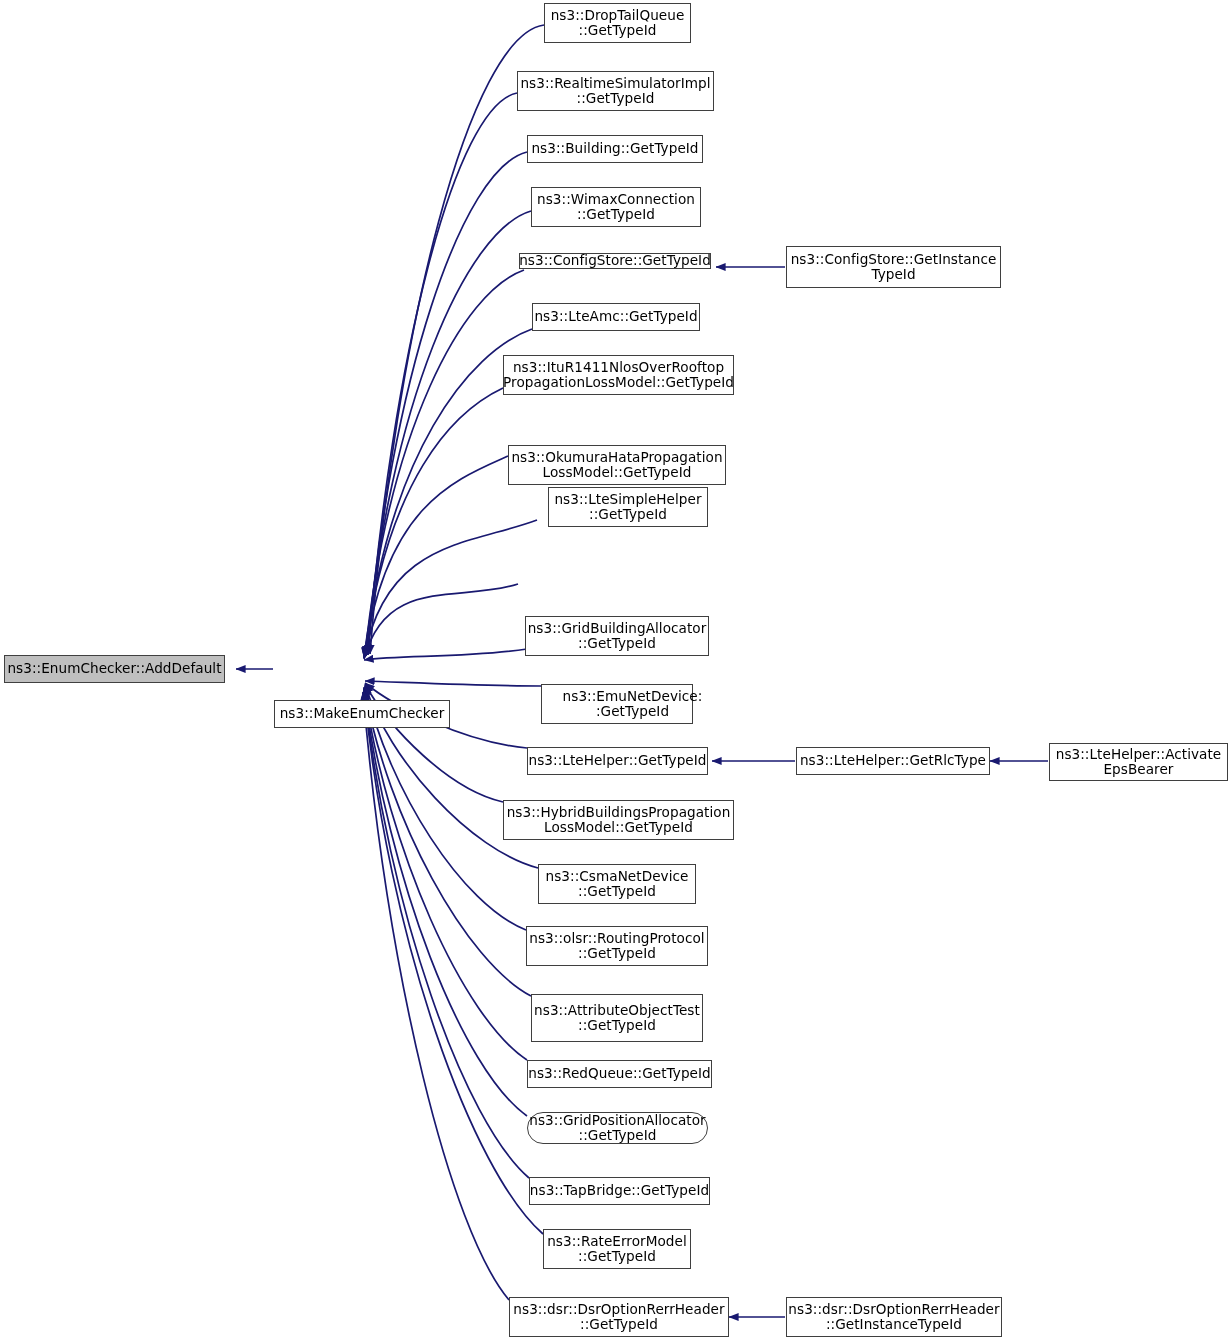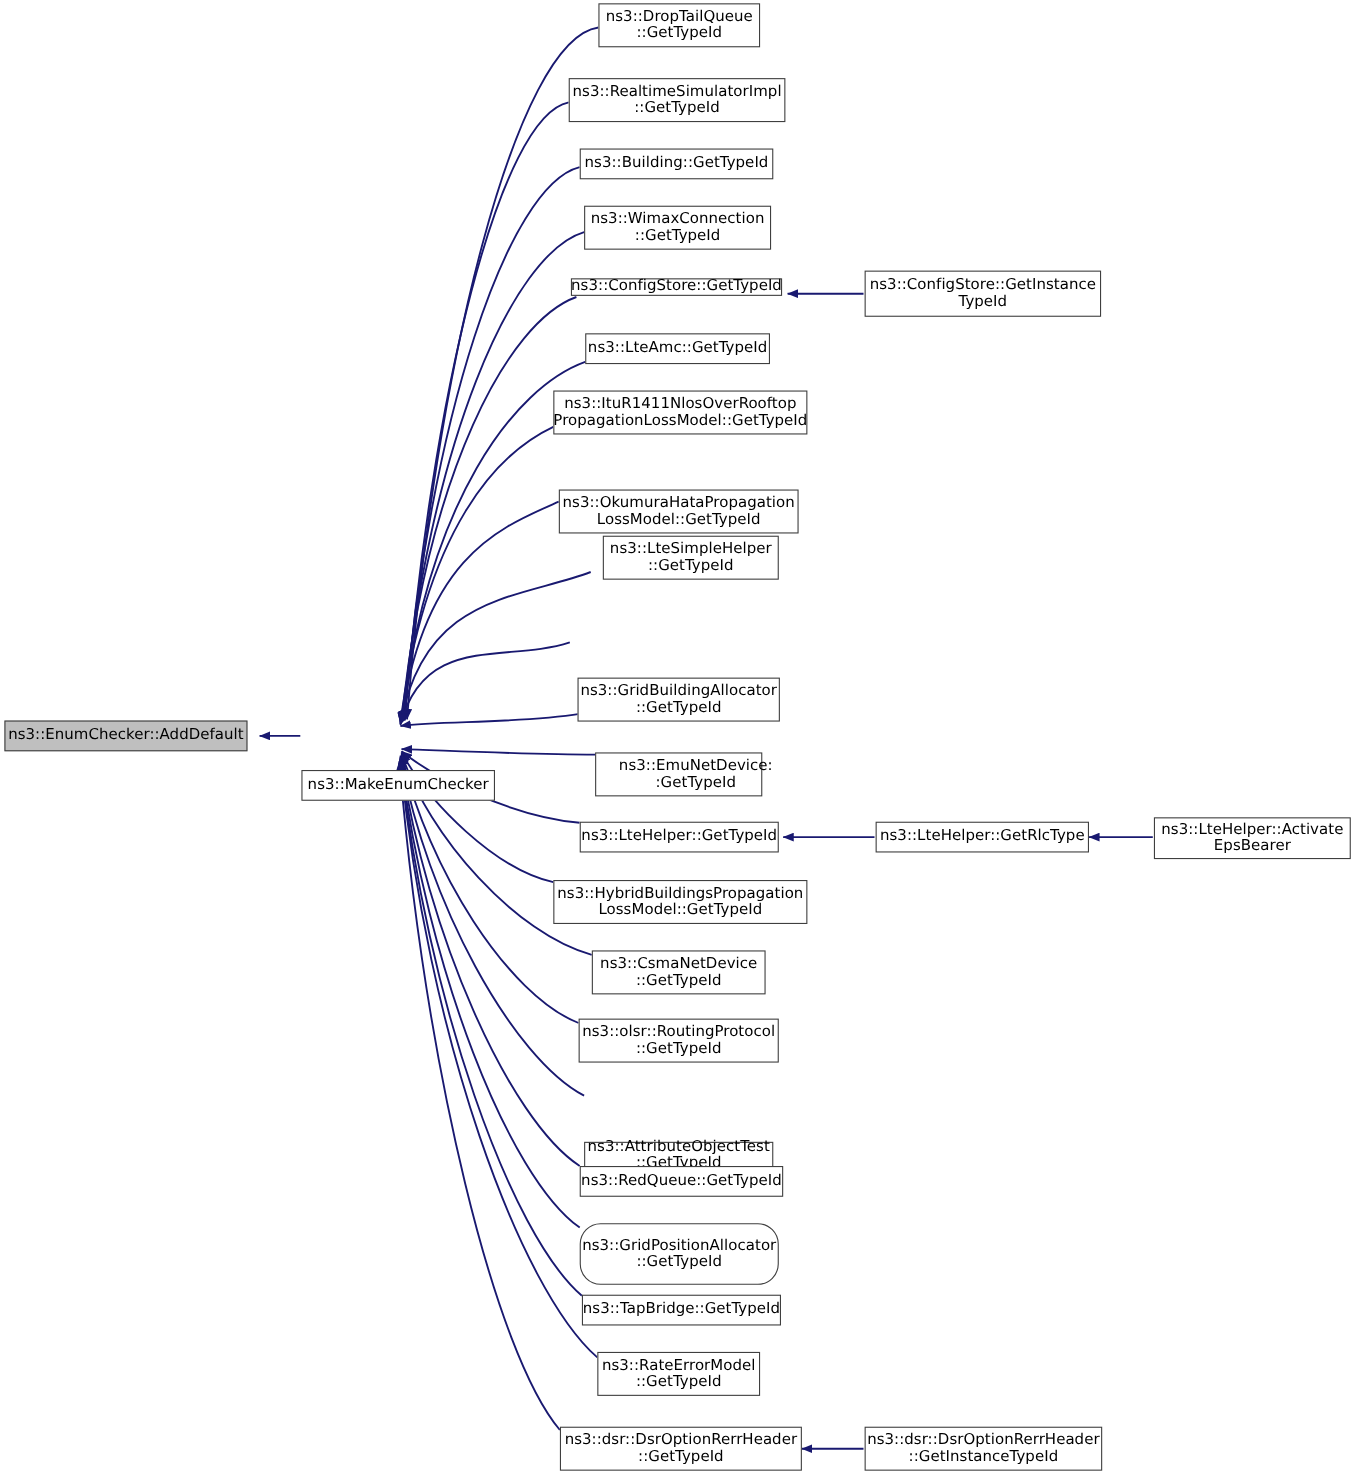--- a/index.html
+++ b/index.html
@@ -115,26 +115,26 @@
 
   <div class="node" style="left:503px;top:800px;width:231px;height:40px;">ns3::HybridBuildingsPropagation
 LossModel::GetTypeId</div>
 
   <div class="node" style="left:538px;top:864px;width:158px;height:40px;">ns3::CsmaNetDevice
 ::GetTypeId</div>
 
   <div class="node" style="left:526px;top:926px;width:182px;height:40px;">ns3::olsr::RoutingProtocol
 ::GetTypeId</div>
 
-  <div class="node" style="left:531px;top:1038px;width:172px;height:24px;">ns3::AttributeObjectTest
+  <div class="node" style="left:531px;top:994px;width:172px;height:48px;">ns3::AttributeObjectTest
 ::GetTypeId</div>
 
   <div class="node" style="left:527px;top:1060px;width:185px;height:28px;">ns3::RedQueue::GetTypeId</div>
 
-  <div class="node" style="left:527px;top:1112px;width:181px;height:56px;border-radius:19px;">ns3::GridPositionAllocator
+  <div class="node" style="left:527px;top:1112px;width:181px;height:32px;border-radius:19px;">ns3::GridPositionAllocator
 ::GetTypeId</div>
 
   <div class="node" style="left:529px;top:1177px;width:181px;height:28px;">ns3::TapBridge::GetTypeId</div>
 
   <div class="node" style="left:543px;top:1229px;width:148px;height:40px;">ns3::RateErrorModel
 ::GetTypeId</div>
 
   <div class="node" style="left:509px;top:1297px;width:220px;height:40px;">ns3::dsr::DsrOptionRerrHeader
 ::GetTypeId</div>
 

